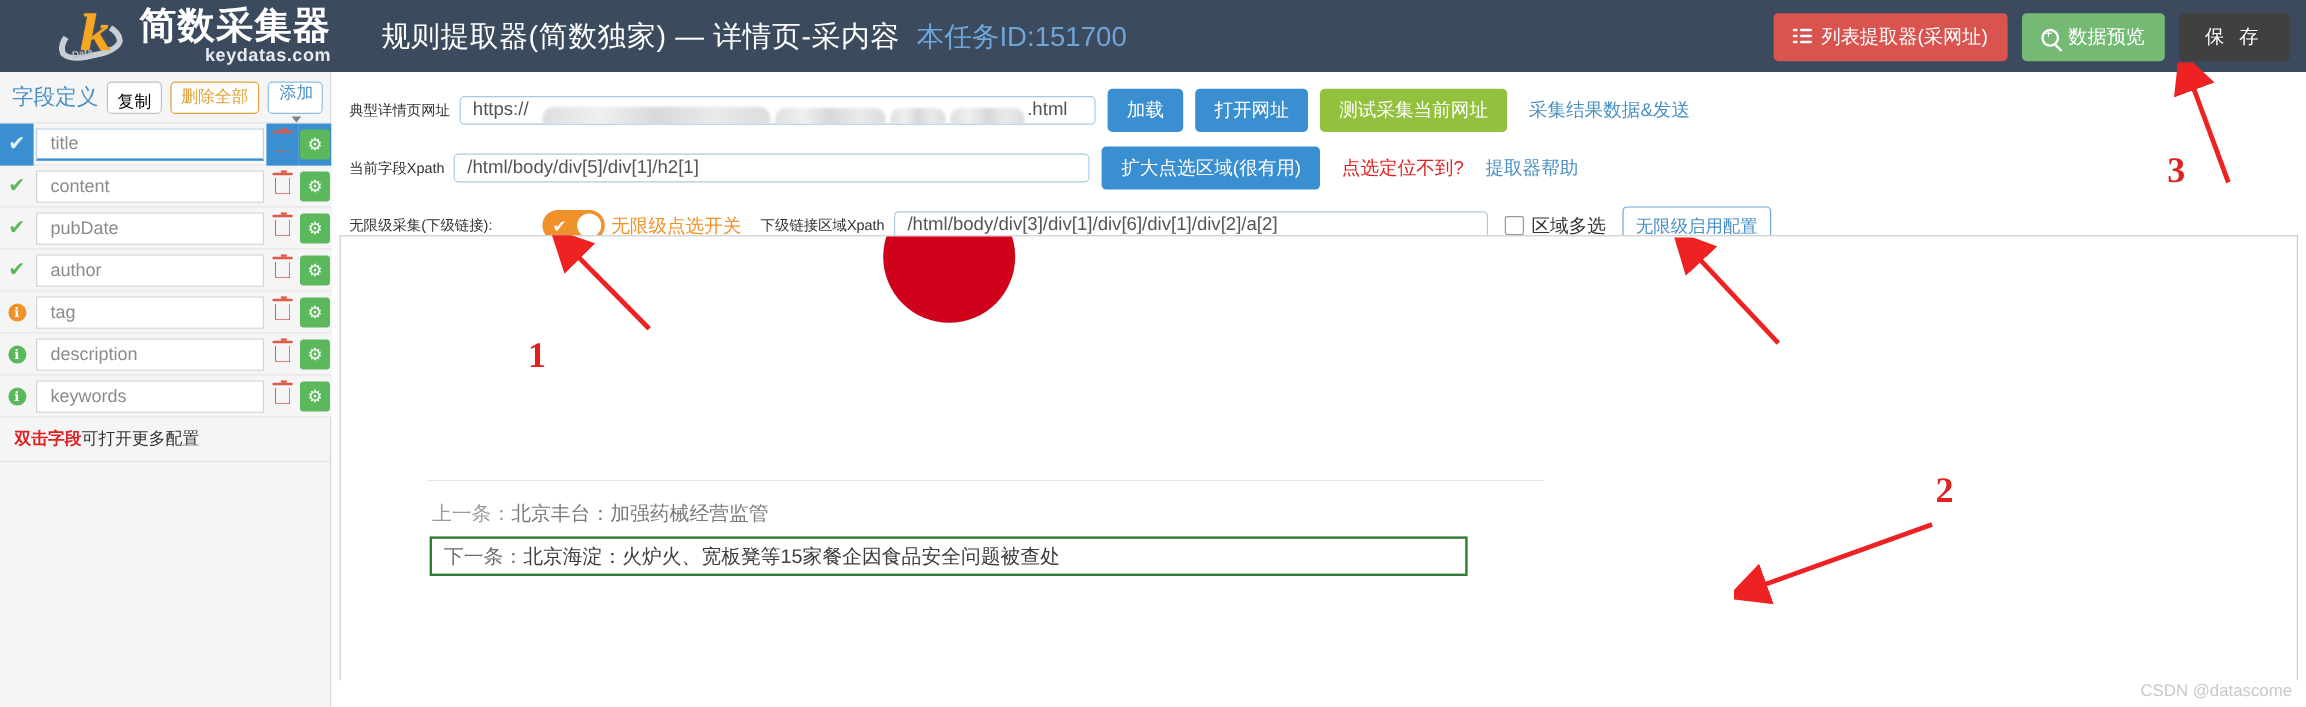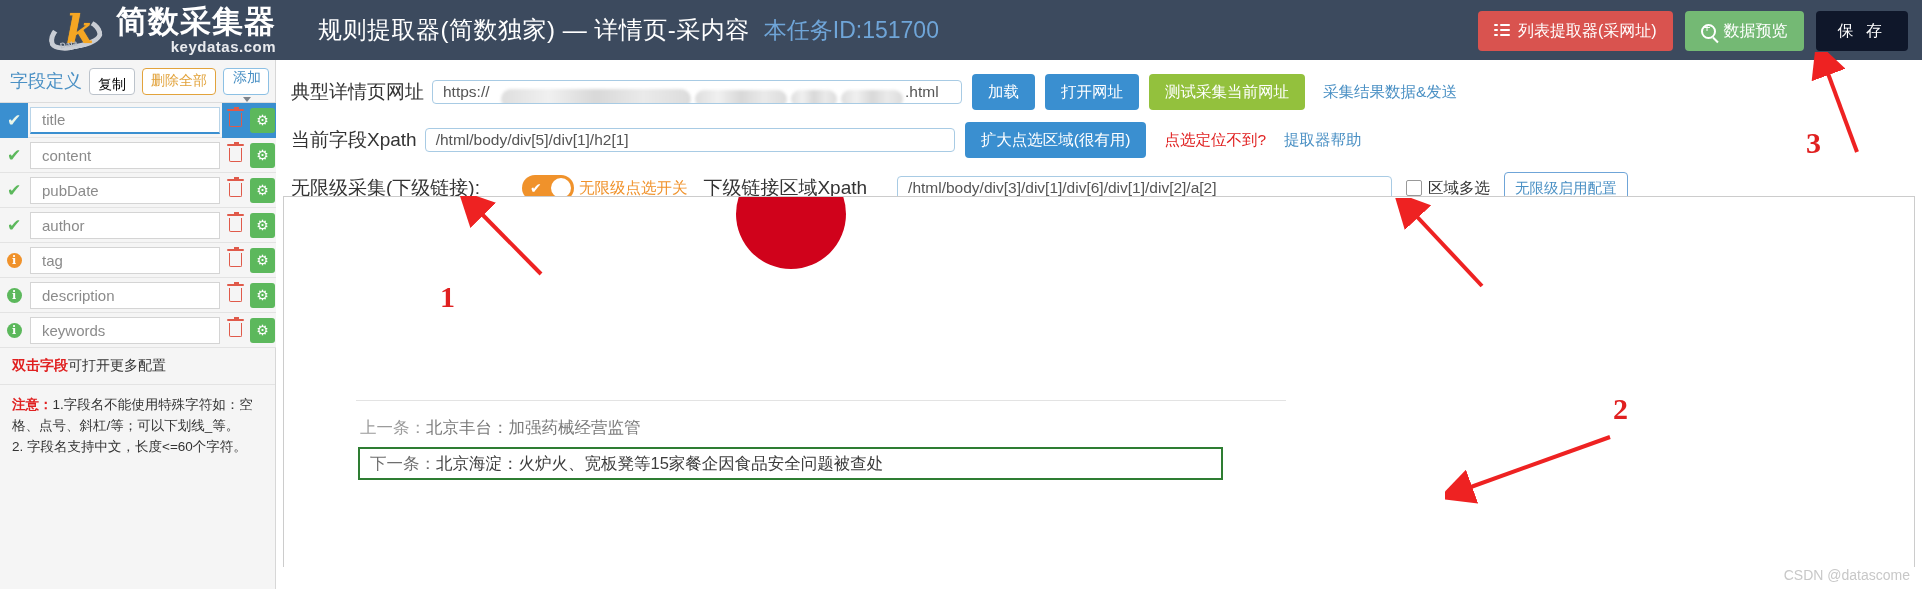--- a/index.html
+++ b/index.html
@@ -61,21 +61,21 @@
     display: flex; align-items: center; gap: 12px;
   }
   .hbtn {
     height: 40px; border-radius: 4px; color: #fff;
     font-size: 16px; display: flex; align-items: center;
     padding: 0 16px; gap: 8px; cursor: pointer; border: none;
     font-family: inherit; white-space: nowrap;
   }
   .hbtn-red { background: #d9534f; }
   .hbtn-green { background: #74b974; }
-  .hbtn-blue { background: #0f172a; padding: 0 22px; letter-spacing: 4px; justify-content: center; }
+  .hbtn-blue { background: #404040; padding: 0 22px; letter-spacing: 4px; justify-content: center; }
   .icon-list { display:inline-block; width:16px; height:14px; position:relative; }
   .icon-list i {
     position:absolute; left:0; height:2px; background:#fff; width:4px; border-radius:1px;
   }
   .icon-list i.bar { left:6px; width:10px; }
   .icon-list i:nth-child(1),.icon-list i:nth-child(2){top:0;}
   .icon-list i:nth-child(3),.icon-list i:nth-child(4){top:5px;}
   .icon-list i:nth-child(5),.icon-list i:nth-child(6){top:10px;}
   .icon-zoom {
     display:inline-block; width:15px; height:15px; border:2px solid #fff;
@@ -175,34 +175,34 @@
   .side-note2 b { color: #e02020; }
 
   
   .main {
     position: absolute; top: 60px; left: 277px;
     width: 1645px; height: 529px; background: #fff;
   }
   .form-area { padding: 12px 0 0 0; background: #fff; }
   .form-row { display: flex; align-items: center; height: 36px; margin-bottom: 12px; }
   .form-row:first-child { margin-top: 2px; }
-  .lbl { font-size: 19px; color: #333; margin-left: 14px; margin-right: 8px; white-space: nowrap; }
+  .lbl { font-size: 12px; color: #333; margin-left: 14px; margin-right: 8px; white-space: nowrap; }
   .inp {
     height: 24px; border: 1px solid #a8cbe4; border-radius: 4px;
     background: #fff; padding: 0 10px; font-size: 15.5px; color: #555;
     display: flex; align-items: center; font-family: inherit;
   }
   .inp-url { width: 530px; position: relative; overflow: hidden; }
   .blur-seg {
     position:absolute; border-radius: 14px;
     background: linear-gradient(90deg,#dedede,#f0f0f0,#d8d8d8,#eaeaea,#dcdcdc);
     filter: blur(1.5px);
   }
   .inp-xpath { width: 530px; }
-  .inp-sub { width: 495px; margin-left: 22px; }
+  .inp-sub { width: 495px; }
   .btn {
     height: 36px; border-radius: 4px; color: #fff; font-size: 15.5px;
     display: flex; align-items: center; justify-content: center;
     padding: 0 16px; margin-left: 10px; cursor: pointer; border: none;
     font-family: inherit; white-space: nowrap;
   }
   .btn-blue { background: #3a8fd0; }
   .btn-green { background: #93c13d; }
   .btn-red { background: #d9534f; }
   .link-blue {
@@ -419,25 +419,20 @@
             <span class="trash"></span>
           </div>
         <div class="fr-gear">
             <span class="gear-btn">⚙</span>
           </div>
       </div>
     </div>
 
     <div class="side-note1">
       <b>双击字段</b><span>可打开更多配置</span>
-    </div>
-    <div class="side-note2">
-      <b>注意：</b><span>1.字段名不能使用特殊字符如：空</span><br>
-      <span>格、点号、斜杠/等；可以下划线_等。</span><br>
-      <span>2. 字段名支持中文，长度&lt;=60个字符。</span>
     </div>
   </div>
 
   <div class="main">
     <div class="form-area">
 
       <div class="form-row">
         <div class="lbl">典型详情页网址</div>
         <div class="inp inp-url">
           <span>https://</span>

